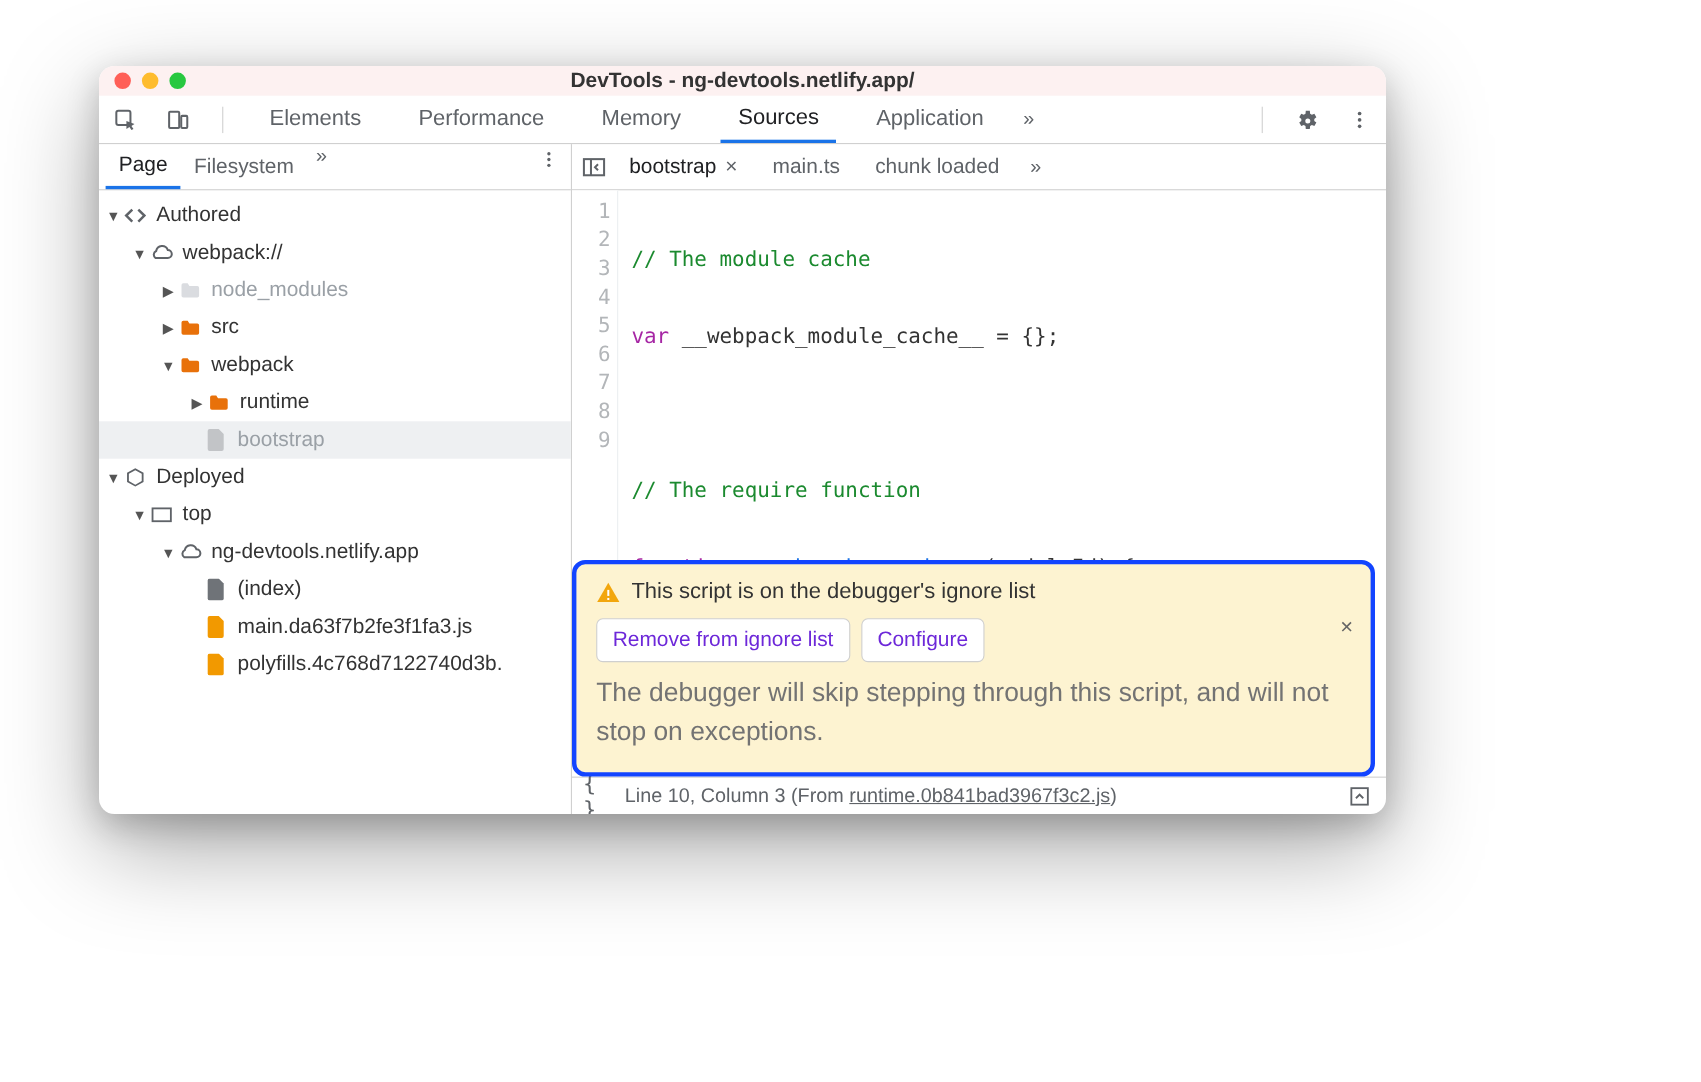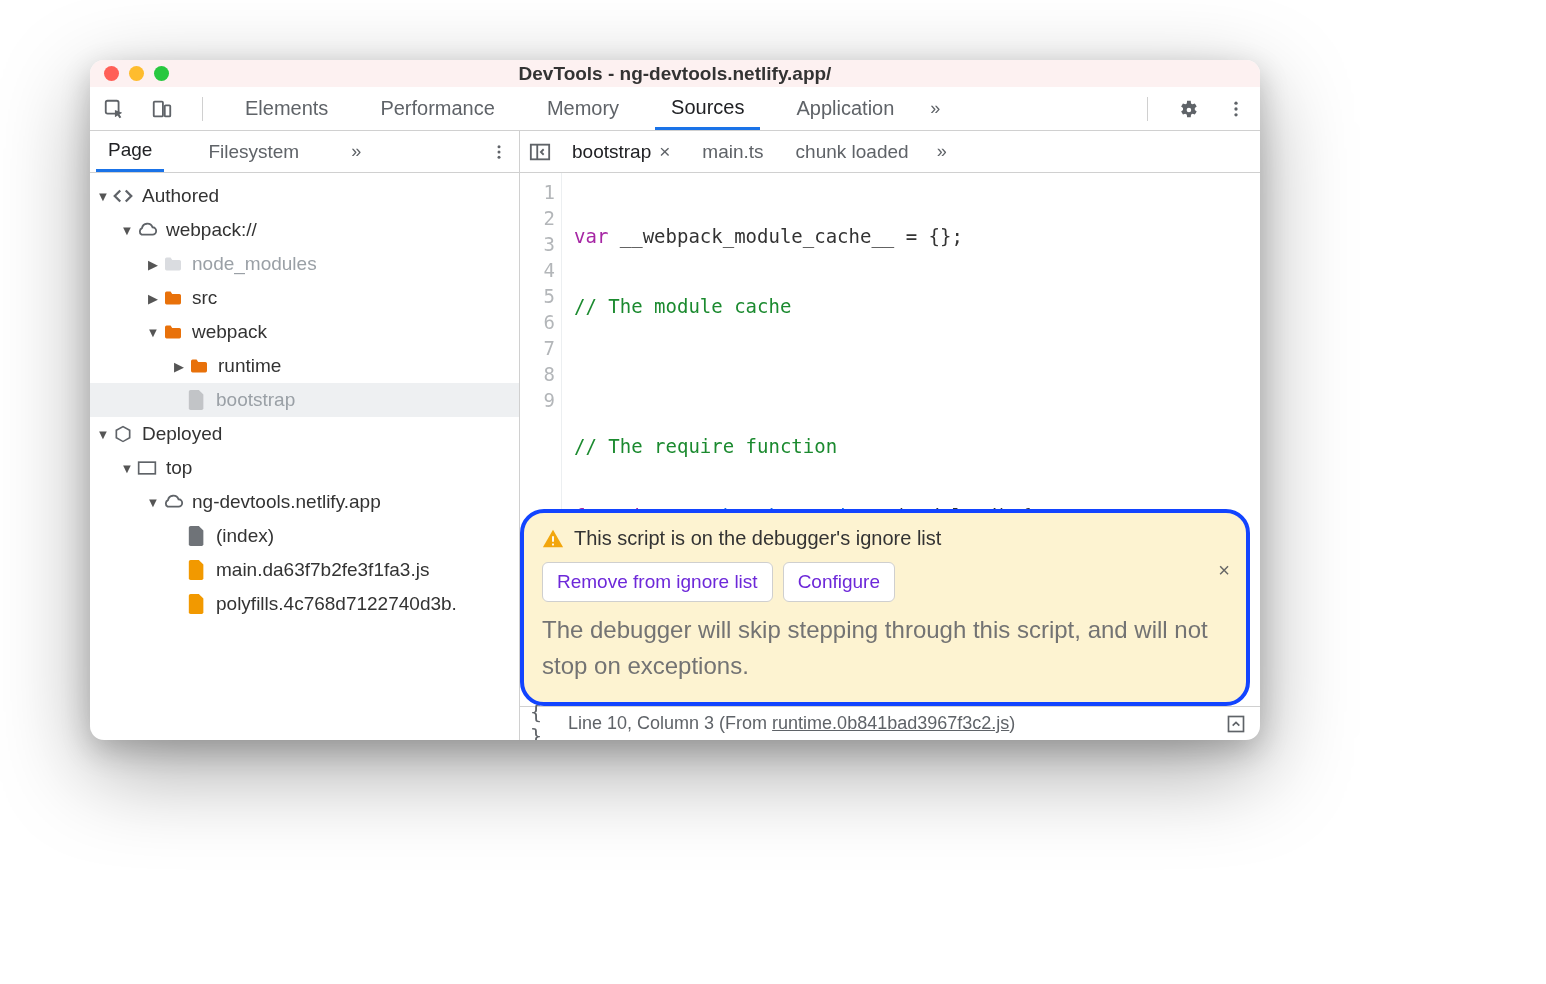--- a/index.html
+++ b/index.html
@@ -35,21 +35,21 @@
     height: 44px; display:flex; align-items:center; border-bottom:1px solid #d0d0d0;
     padding: 0 10px; gap: 20px; color:#5f6368; font-size:20px;
   }
   .toolbar .sep { width:1px; height:24px; background:#d0d0d0; margin:0 6px;}
   .toolbar .tab { padding: 0 16px; height:100%; display:flex; align-items:center; cursor:pointer;}
   .toolbar .tab.active { color:#1a73e8; border-bottom:3px solid #1a73e8; font-weight:400; color:#202124;}
   .toolbar .tab.active span{ color:#202124; font-weight:500;}
   .toolbar .spacer{flex:1;}
   .main { flex:1; display:flex; min-height:0; }
   .sidebar { width: 430px; border-right:1px solid #d0d0d0; display:flex; flex-direction:column; min-height:0;}
-  .sidebar-tabs { height:42px; display:flex; align-items:center; border-bottom:1px solid #d0d0d0; padding:0 6px; font-size:19px; color:#5f6368;gap:32px;}
+  .sidebar-tabs { height:42px; display:flex; border-bottom:1px solid #d0d0d0; padding:0 6px; font-size:19px; color:#5f6368;}
   .stab { padding:0 12px; height:100%; display:flex; align-items:center; cursor:pointer;}
   .stab.active{ color:#1a73e8; border-bottom:3px solid #1a73e8; color:#202124;}
   .sidebar-tabs .sp{flex:1;}
   .tree { flex:1; overflow:auto; font-size:19px; color:#333; padding-top:6px;}
   .trow { display:flex; align-items:center; height:34px; padding-left:4px; white-space:nowrap;}
   .trow.sel { background:#eef0f2;}
   .trow.dim { color:#9aa0a6;}
   .tri { width:14px; text-align:center; color:#555; font-size:13px; margin-right:2px;}
   .ic { width:22px; height:22px; margin-right:8px; display:inline-flex; align-items:center; justify-content:center;}
   .folder{ fill:#e8710a;} .folder.dim{fill:#dadce0;}
@@ -60,21 +60,21 @@
   .ftab.active{ color:#202124; font-weight:500;}
   .ftab.active .x{color:#5f6368;}
   .code-area { flex:1; display:flex; font-family: Menlo, Consolas, monospace; font-size:19px; overflow:hidden; min-height:0;}
   .gutter { width:42px; text-align:right; color:#b3b6b9; padding:6px 6px 0 0; background:#fff; border-right:1px solid #eceff1;}
   .gutter div{ height:26px; line-height:26px;}
   .code { flex:1; padding:6px 0 0 12px; white-space:pre; color:#333; overflow:hidden;}
   .code .ln{ height:26px; line-height:26px; }
   .c-cm{color:#1b8a2f;} .c-kw{color:#a626a4;} .c-fn{color:#1a73e8;}
   .banner-wrap {
     position:absolute; left:0; right:10px; bottom:34px;
-    border:4px solid #1244ff; border-radius:24px;
+    border:4px solid #1244ff; border-radius:12px;
     background:#fdf3d1; padding:14px 18px 18px 18px;
   }
   .banner-head{ display:flex; align-items:center; gap:10px; font-size:20px; color:#333;}
   .warn-ic{ width:22px; height:22px;}
   .banner-close{ position:absolute; right:16px; top:46px; font-size:20px; color:#666; cursor:pointer;}
   .banner-btns{ display:flex; gap:10px; margin:12px 0 10px 0;}
   .bbtn{ background:#fff; border:1px solid #cfcfcf; border-radius:6px; padding:8px 14px; font-size:19px; color:#6d28d9; cursor:pointer;}
   .banner-desc{ font-size:24px; color:#737373; line-height:1.5;}
   .statusbar{ height:34px; border-top:1px solid #d0d0d0; display:flex; align-items:center; padding:0 10px; font-size:18px; color:#5f6368; gap:10px;}
   .statusbar .u{text-decoration:underline;}
@@ -307,22 +307,22 @@
           <div>2</div>
           <div>3</div>
           <div>4</div>
           <div>5</div>
           <div>6</div>
           <div>7</div>
           <div>8</div>
           <div>9</div>
         </div>
         <div class="code">
+          <div class="ln"><span class="c-cm">// The module cache</span></div>
           <div class="ln"><span class="c-kw">var</span><span> __webpack_module_cache__ = {};</span></div>
-          <div class="ln"><span class="c-cm">// The module cache</span></div>
           <div class="ln"></div>
           <div class="ln"><span class="c-cm">// The require function</span></div>
           <div class="ln"><span class="c-kw">function</span><span class="c-fn"> __webpack_require__</span><span>(moduleId) {</span></div>
           <div class="ln"><span class="c-cm">    // Check if module is in cache</span></div>
           <div class="ln"><span class="c-kw">    var</span><span> cachedModule = __webpack_module_cache__</span></div>
           
           
         </div>
       </div>
 

